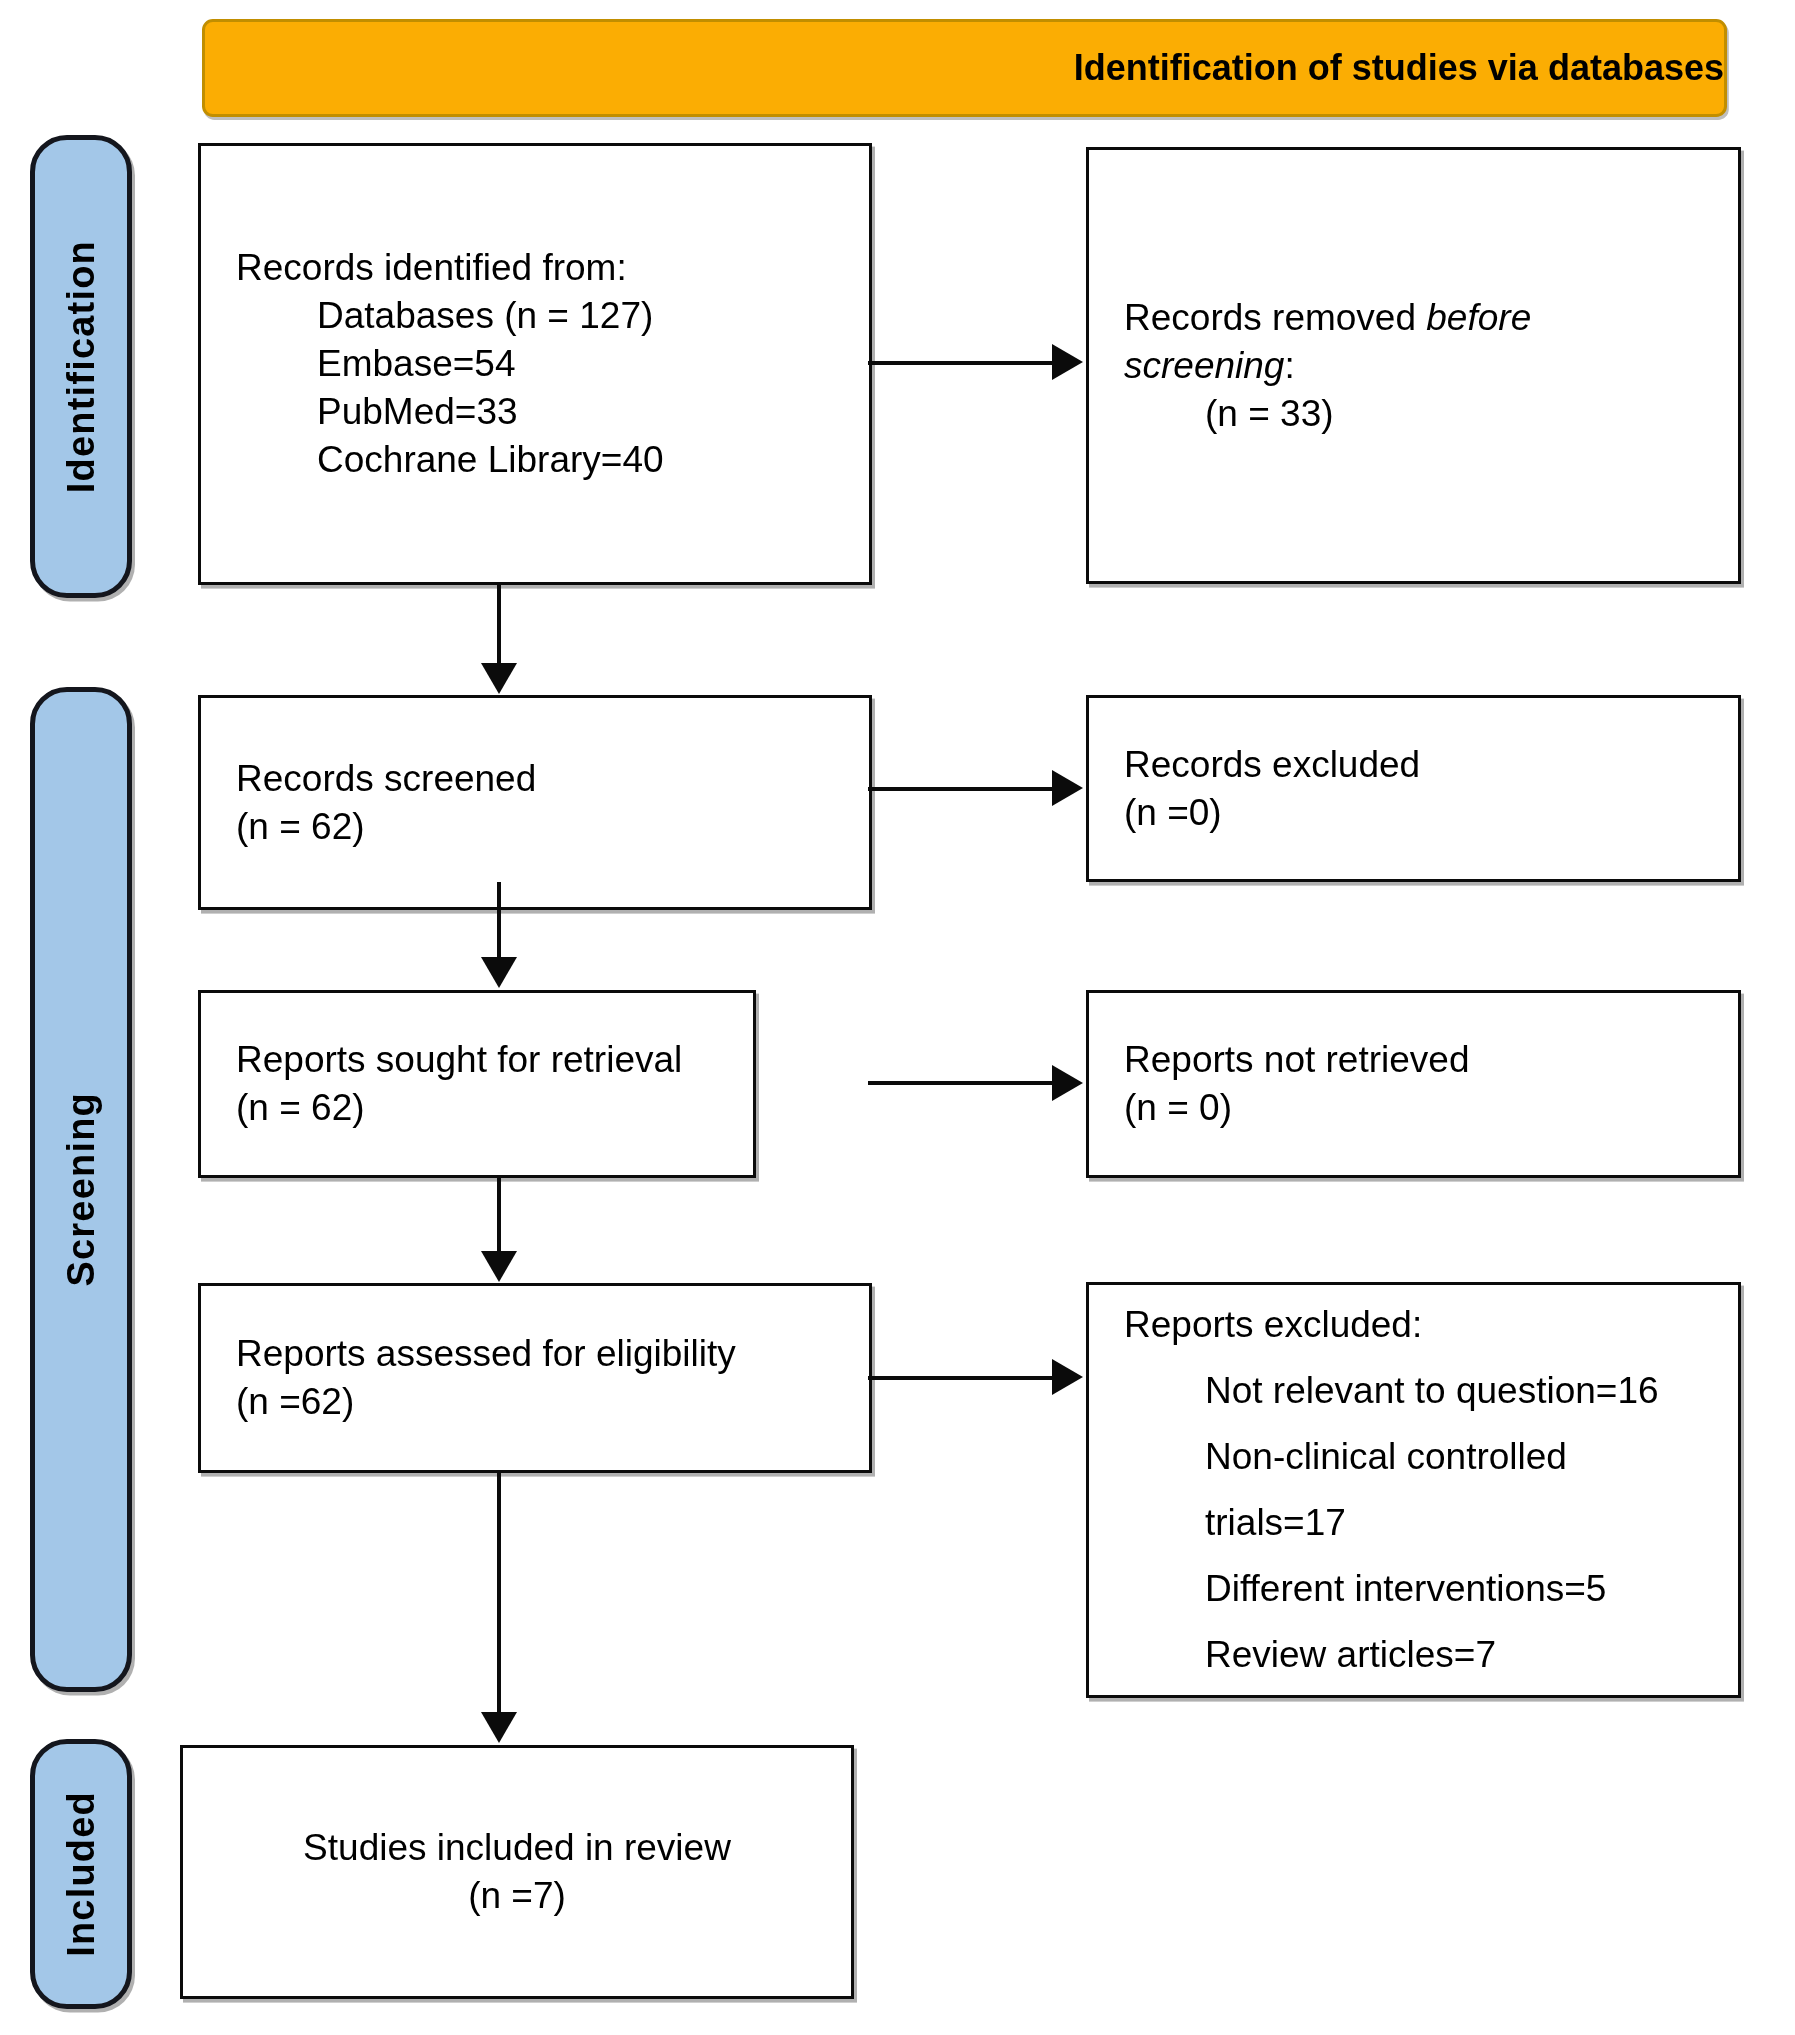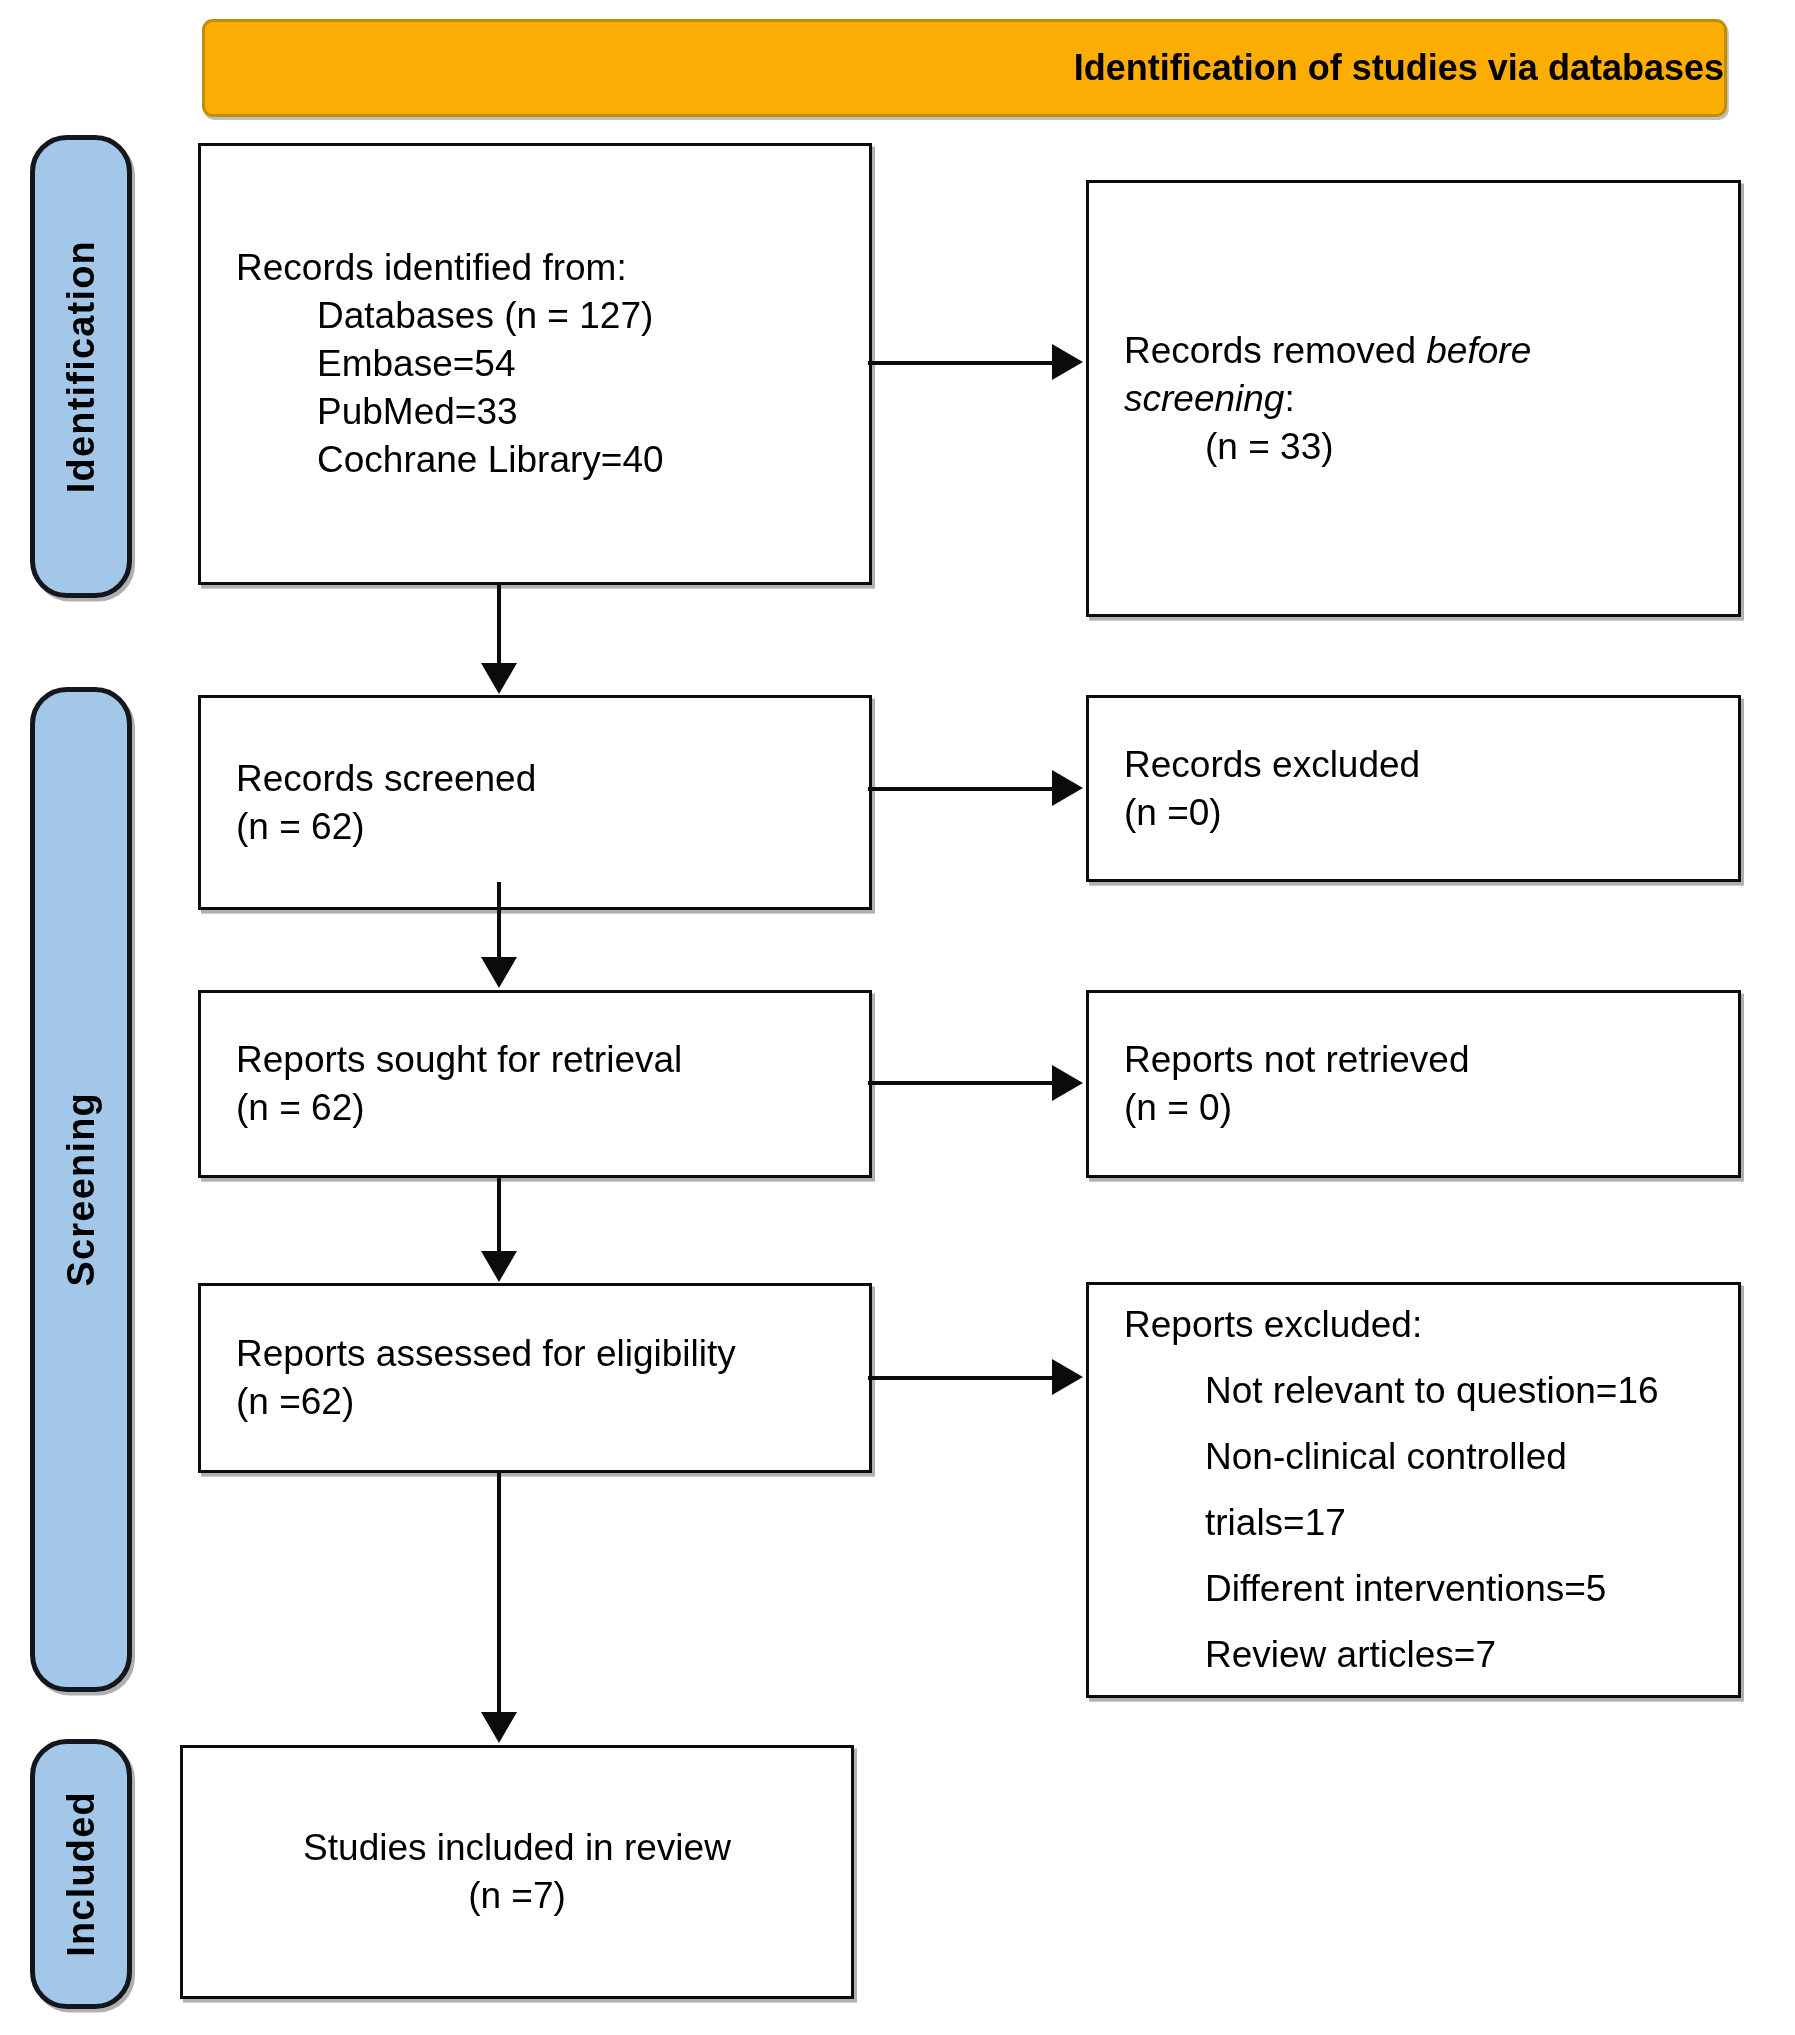--- a/index.html
+++ b/index.html
@@ -91,37 +91,37 @@
   </div>
 
   <div class="fbox" style="left:198px;top:143px;width:674px;height:442px;">
     <div>Records identified from:</div>
     <div class="indent">Databases (n = 127)</div>
     <div class="indent">Embase=54</div>
     <div class="indent">PubMed=33</div>
     <div class="indent">Cochrane Library=40</div>
   </div>
 
-  <div class="fbox" style="left:1086px;top:147px;width:655px;height:437px;margin-top:33px;">
+  <div class="fbox" style="left:1086px;top:147px;width:655px;height:437px;">
     <div><span>Records removed </span><i>before</i></div>
     <div><i>screening</i><span>:</span></div>
     <div class="indent">(n = 33)</div>
   </div>
 
   <div class="fbox" style="left:198px;top:695px;width:674px;height:215px;">
     <div>Records screened</div>
     <div>(n = 62)</div>
   </div>
 
   <div class="fbox" style="left:1086px;top:695px;width:655px;height:187px;">
     <div>Records excluded</div>
     <div>(n =0)</div>
   </div>
 
-  <div class="fbox" style="left:198px;top:990px;width:674px;height:188px;">
+  <div class="fbox" style="left:198px;top:990px;width:558px;height:188px;">
     <div>Reports sought for retrieval</div>
     <div>(n = 62)</div>
   </div>
 
   <div class="fbox" style="left:1086px;top:990px;width:655px;height:188px;">
     <div>Reports not retrieved</div>
     <div>(n = 0)</div>
   </div>
 
   <div class="fbox" style="left:198px;top:1283px;width:674px;height:190px;">

